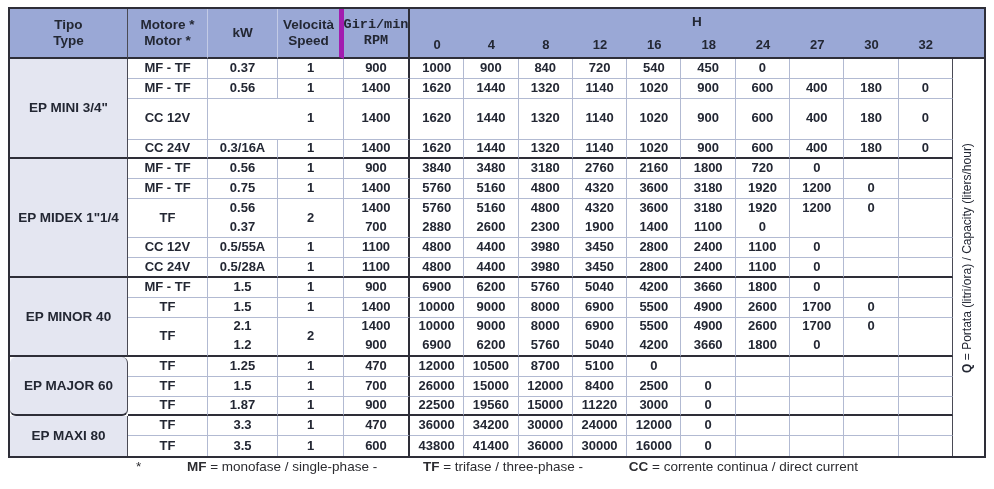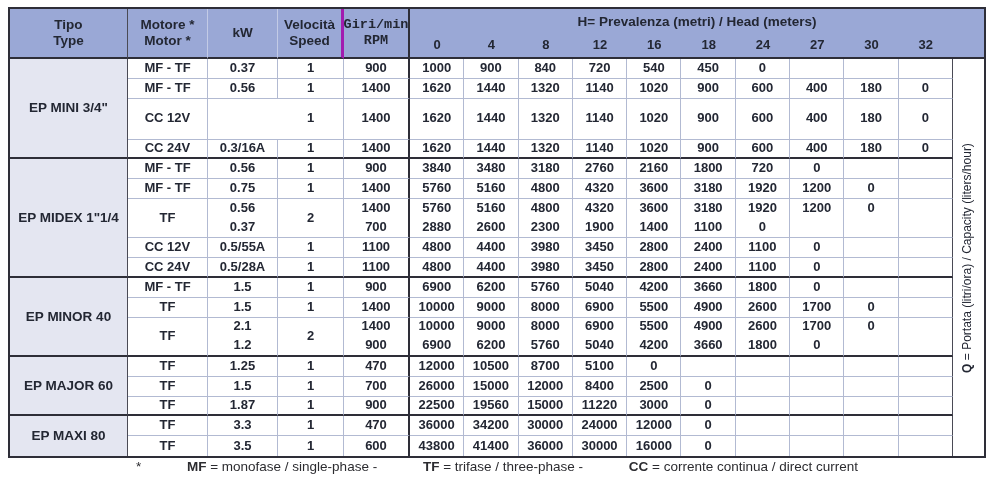--- a/index.html
+++ b/index.html
@@ -20,21 +20,21 @@
   .cell{box-sizing:border-box;display:flex;align-items:center;justify-content:center;
     color:var(--ink);font-size:13px;font-weight:700;line-height:1.15;overflow:hidden;text-align:center;}
   .stackcell{flex-direction:column;}
   .ln{flex:1 1 0;display:flex;align-items:center;justify-content:center;width:100%;}
   
   .head{background:var(--header-bg);white-space:pre-line;font-size:13.5px;border-bottom:2px solid var(--grid-dark);}
   .hspan2{grid-row:1/3;}
   .c-tipo{grid-column:1;border-right:1px solid var(--grid-mid);}
   .c-motor{grid-column:2;border-right:1px solid #c3cbe6;}
   .c-kw{grid-column:3;border-right:1px solid #c3cbe6;}
-  .c-speed{grid-column:4;border-right:3px solid #a21caf;}
+  .c-speed{grid-column:4;border-right:5px solid #a21caf;}
   .c-rpm{grid-column:5;border-right:2px solid var(--grid-dark);font-family:Liberation Mono, monospace;}
   .h-title{grid-column:6/17;grid-row:1;border-bottom:none;}
   .head-num{background:var(--header-bg);border-bottom:2px solid var(--grid-dark);}
   .head-blank{grid-column:16;grid-row:2;background:var(--header-bg);border-bottom:2px solid var(--grid-dark);}
   
   .tipo-cell{grid-column:1;background:var(--tipo-bg);border-right:1px solid var(--grid-mid);font-size:13.5px;}
   .b-motor{grid-column:2;border-right:1px solid var(--grid-light);}
   .b-kw{grid-column:3;border-right:1px solid var(--grid-light);}
   .b-speed{grid-column:4;border-right:1px solid var(--grid-light);}
   .b-rpm{grid-column:5;border-right:2px solid var(--grid-dark);}
@@ -60,21 +60,21 @@
     <div class="grid" id="grid">
       <div class="cell head hspan2 c-tipo">Tipo
 Type</div>
       <div class="cell head hspan2 c-motor">Motore *
 Motor *</div>
       <div class="cell head hspan2 c-kw">kW</div>
       <div class="cell head hspan2 c-speed">Velocità
 Speed</div>
       <div class="cell head hspan2 c-rpm">Giri/min
 RPM</div>
-      <div class="cell head h-title"><span>H</span><span> = Prevalenza (metri) / Head (meters)</span></div>
+      <div class="cell head h-title"><span>H</span></div>
       <div class="cell qcell">
         <span class="qtext"><b>Q</b><span> = Portata (litri/ora) / Capacity (liters/hour)</span></span>
       </div>
     <div class="cell head-num stackcell" style="grid-area: 2 / 6;">
           <div class="ln">0</div>
         </div>
         <div class="cell head-num stackcell" style="grid-area: 2 / 7;">
           <div class="ln">4</div>
         </div>
         <div class="cell head-num stackcell" style="grid-area: 2 / 8;">
@@ -632,21 +632,21 @@
           <div class="ln">0</div>
         </div>
         <div class="cell b-h group-sep stackcell" style="grid-area: 15 / 14 / 17;">
           <div class="ln">0</div>
           <div class="ln"></div>
         </div>
         <div class="cell b-h lastcol group-sep stackcell" style="grid-area: 15 / 15 / 17;">
           <div class="ln"></div>
           <div class="ln"></div>
         </div>
-        <div class="cell tipo-cell group-sep stackcell" style="grid-area: 17 / 1 / 20;">
+        <div class="cell tipo-cell group-sep stackcell" style="grid-area: 17 / 1 / 20; border-radius: 6px;">
           <div class="ln">EP MAJOR 60</div>
         </div>
         <div class="cell b-motor row-sep stackcell" style="grid-area: 17 / 2 / 18;">
           <div class="ln">TF</div>
         </div>
         <div class="cell b-kw row-sep stackcell" style="grid-area: 17 / 3 / 18;">
           <div class="ln">1.25</div>
         </div>
         <div class="cell b-speed row-sep stackcell" style="grid-area: 17 / 4 / 18;">
           <div class="ln">1</div>

